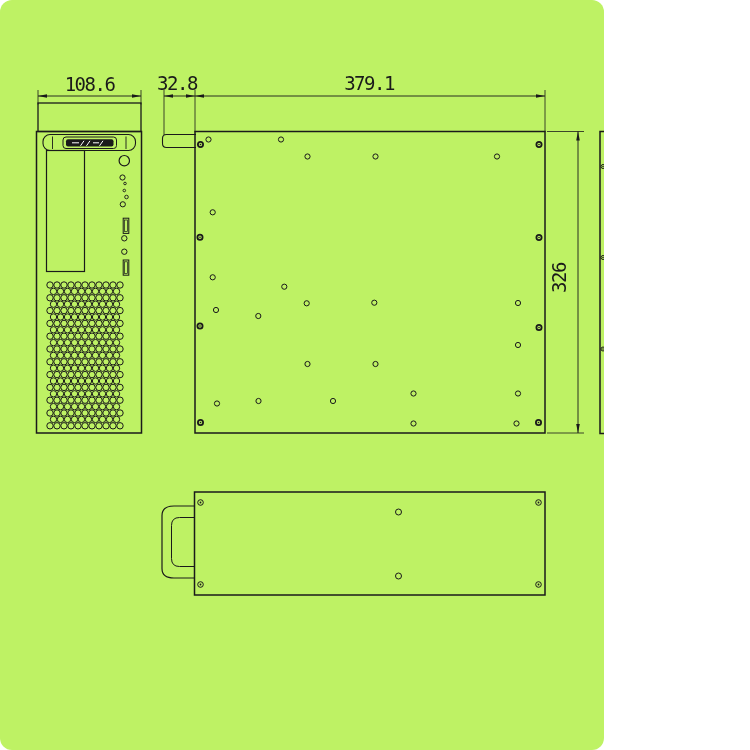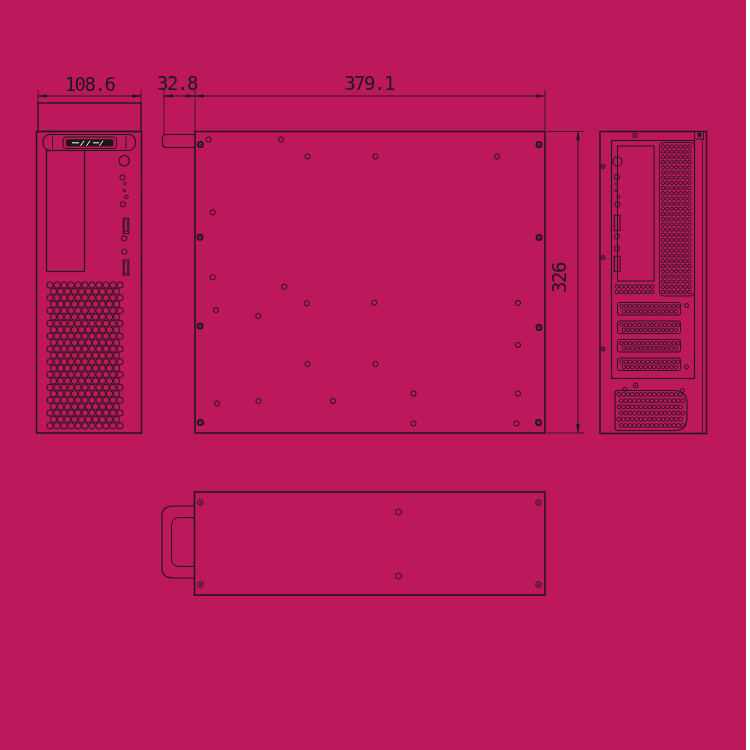--- a/index.html
+++ b/index.html
@@ -1,16 +1,16 @@
 <!DOCTYPE html>
 <html><head>
 <meta charset="utf-8">
 <style>
   html,body{margin:0;padding:0;background:#ffffff;}
-  #canvas{position:relative;width:746px;height:750px;background:#be185d;overflow:hidden;}
+  #canvas{position:relative;width:604px;height:750px;background:#bef264;overflow:hidden;border-radius:12px;}
   .ln{fill:none;stroke:#1a1a1a;}
   .fl{fill:#1a1a1a;stroke:none;}
   .w07{stroke-width:.7}.w08{stroke-width:.8}.w09{stroke-width:.9}
   .w10{stroke-width:1}.w11{stroke-width:1.1}.w12{stroke-width:1.2}
   .w13{stroke-width:1.3}.w15{stroke-width:1.5}
   .dim{font-family:"DejaVu Sans Mono","Liberation Mono",monospace;
        font-size:19px;letter-spacing:-1.5px;fill:#1a1a1a;stroke:none;}
 </style>
 </head>
 <body>

